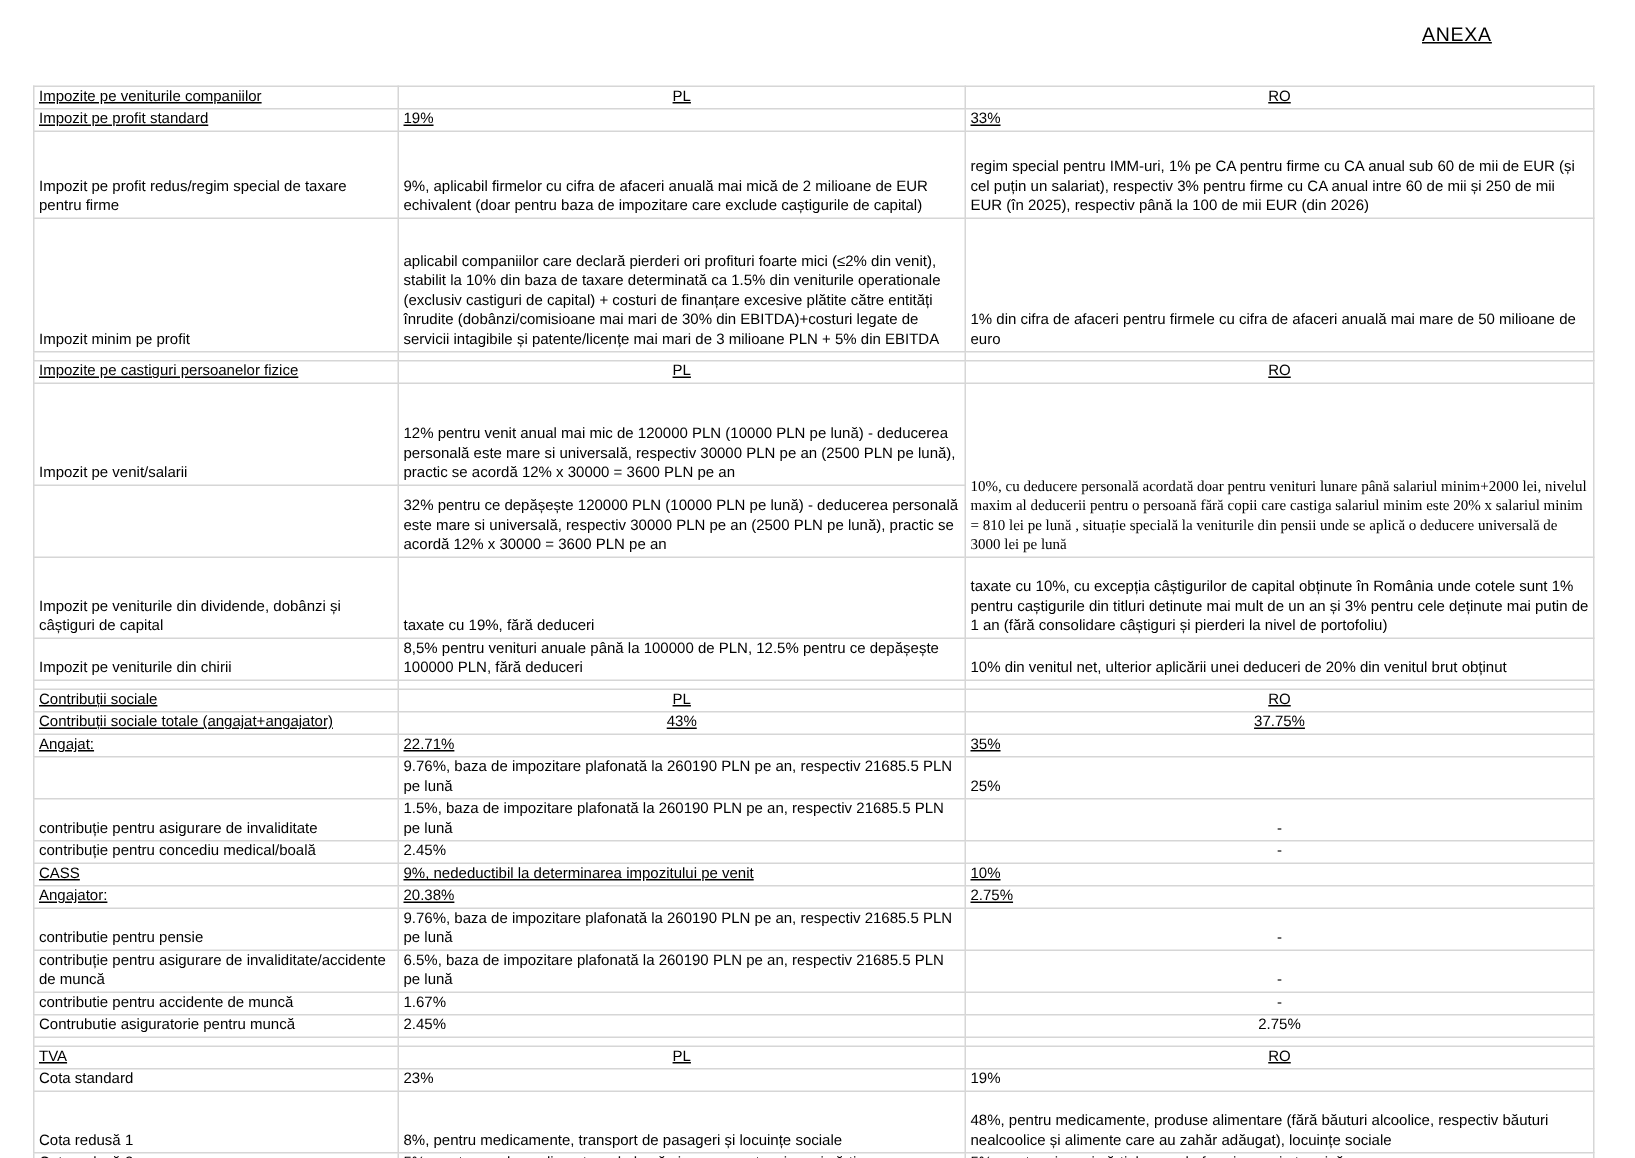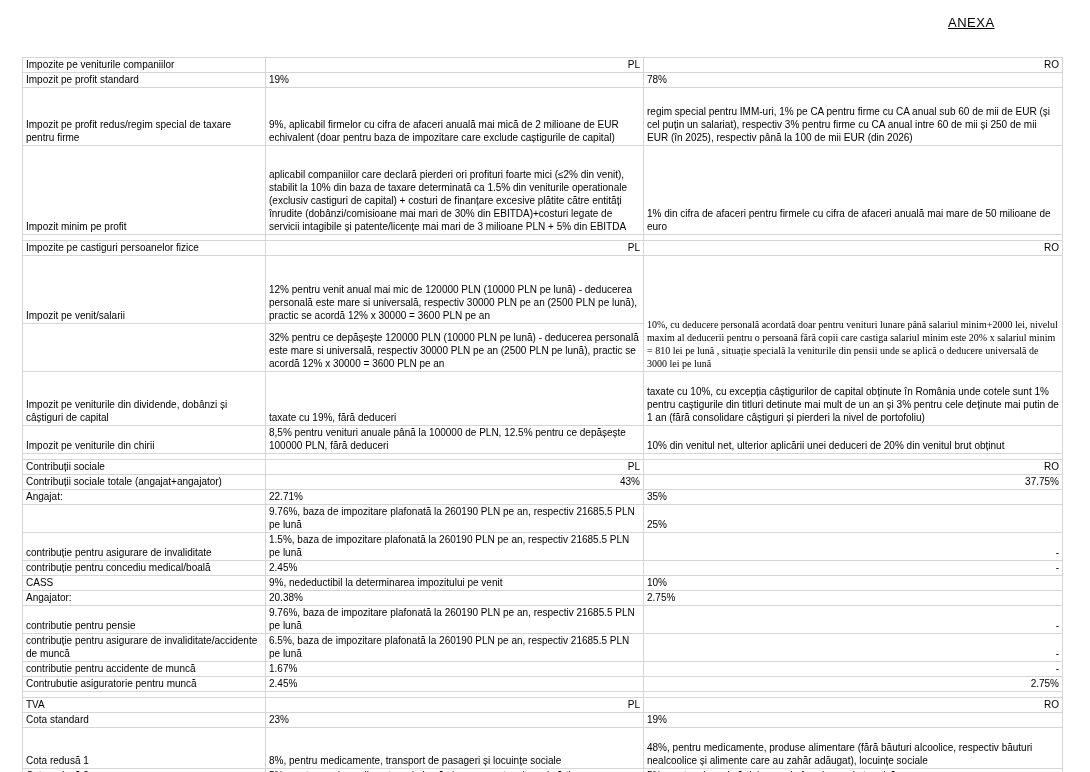--- a/index.html
+++ b/index.html
@@ -9,24 +9,24 @@
   table.tax { position:absolute; left:22px; top:57px; width:1040px; border-collapse:collapse; table-layout:fixed; }
   table.tax td {
     border:1px solid #d6d6d6;
     font-size:10px;
     line-height:13px;
     padding:0 3px 1px 3px;
     vertical-align:bottom;
     word-wrap:break-word;
   }
   col.c1 { width:243px; } col.c2 { width:378px; } col.c3 { width:419px; }
-  .c { text-align:right; }
+  .c { text-align:center; }
   .r { text-align:left; }
   .mid { vertical-align:middle;font-family:Liberation Serif, serif; }
-  tr.h14 { height:14px; } tr.h13 { height:13px; }
+  tr.h14 { height:14px;text-decoration:underline; } tr.h13 { height:13px; }
   tr.h58 { height:58px; } tr.h89 { height:89px; }
   tr.h68 { height:68px; } tr.h48 { height:48px; }
   tr.h54 { height:54px; } tr.h26 { height:26px; }
   tr.h27 { height:27px; } tr.h41 { height:41px; }
   tr.sp  { height:6px; }
   tr.sp td { padding:0; }
 </style>
 </head>
 <body>
 
@@ -43,21 +43,21 @@
 
     <tbody>
         <tr class="h14">
       <td>Impozite pe veniturile companiilor</td>
       <td class="c">PL</td>
       <td class="c">RO</td>
     </tr>
     <tr class="h14">
       <td>Impozit pe profit standard</td>
       <td class="r">19%</td>
-      <td class="r">78%</td>
+      <td class="r">33%</td>
     </tr>
     <tr class="h58">
       <td>Impozit pe profit redus/regim special de taxare pentru firme</td>
       <td>9%, aplicabil firmelor cu cifra de afaceri anuală mai mică de 2 milioane de EUR echivalent (doar pentru baza de impozitare care exclude caștigurile de capital)</td>
       <td>regim special pentru IMM-uri, 1% pe CA pentru firme cu CA anual sub 60 de mii de EUR (și cel puțin un salariat), respectiv 3% pentru firme cu CA anual intre 60 de mii și 250 de mii EUR (în 2025), respectiv până la 100 de mii EUR (din 2026)</td>
     </tr>
     <tr class="h89">
       <td>Impozit minim pe profit</td>
       <td>aplicabil companiilor care declară pierderi ori profituri foarte mici (≤2% din venit), stabilit la 10% din baza de taxare determinată ca 1.5% din veniturile operationale (exclusiv castiguri de capital) + costuri de finanțare excesive plătite către entități înrudite (dobânzi/comisioane mai mari de 30% din EBITDA)+costuri legate de servicii intagibile și patente/licențe mai mari de 3 milioane PLN + 5% din EBITDA</td>
       <td>1% din cifra de afaceri pentru firmele cu cifra de afaceri anuală mai mare de 50 milioane de euro</td>

